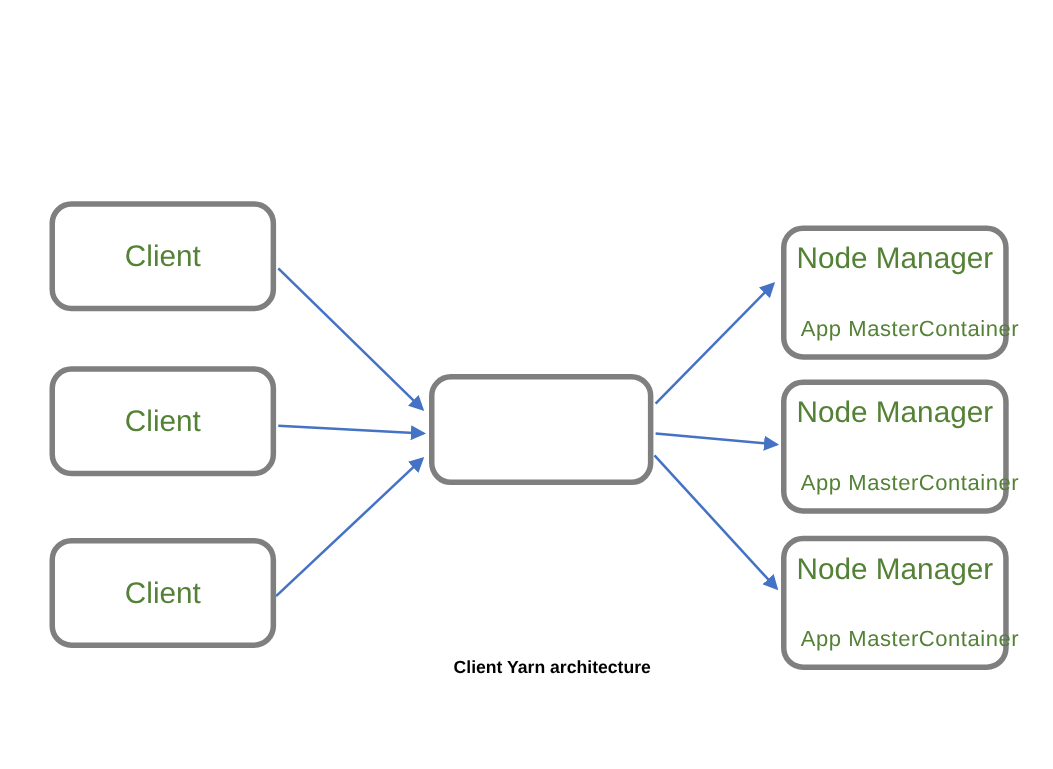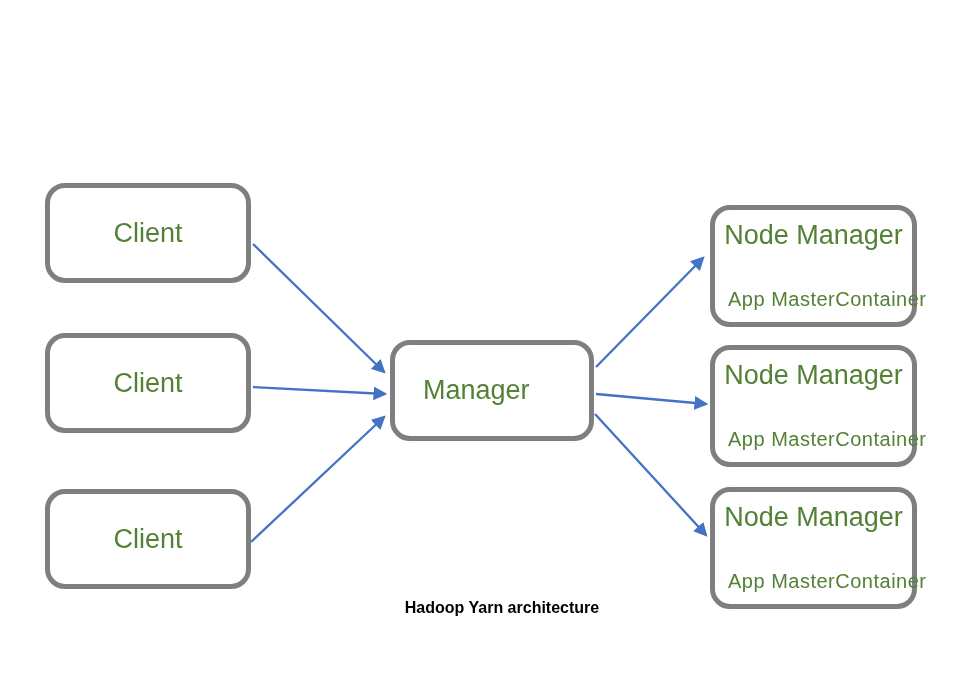--- a/index.html
+++ b/index.html
@@ -130,21 +130,20 @@
     <span>Client</span>
   </div>
   <div class="box client-box client-2">
     <span>Client</span>
   </div>
   <div class="box client-box client-3">
     <span>Client</span>
   </div>
 
   <div class="box rm-box">
-    <div>Manager</div>
   </div>
 
   <div class="box nm-box nm-1">
     <div class="nm-title">Node Manager</div>
     <div class="nm-labels">
       <span>App Master</span>
       <span>Container</span>
     </div>
   </div>
   <div class="box nm-box nm-2">
@@ -155,15 +154,15 @@
     </div>
   </div>
   <div class="box nm-box nm-3">
     <div class="nm-title">Node Manager</div>
     <div class="nm-labels">
       <span>App Master</span>
       <span>Container</span>
     </div>
   </div>
 
-  <div class="caption">Hadoop Yarn architecture</div>
+  <div class="caption">Client Yarn architecture</div>
 
 </div>
 
 </body></html>

